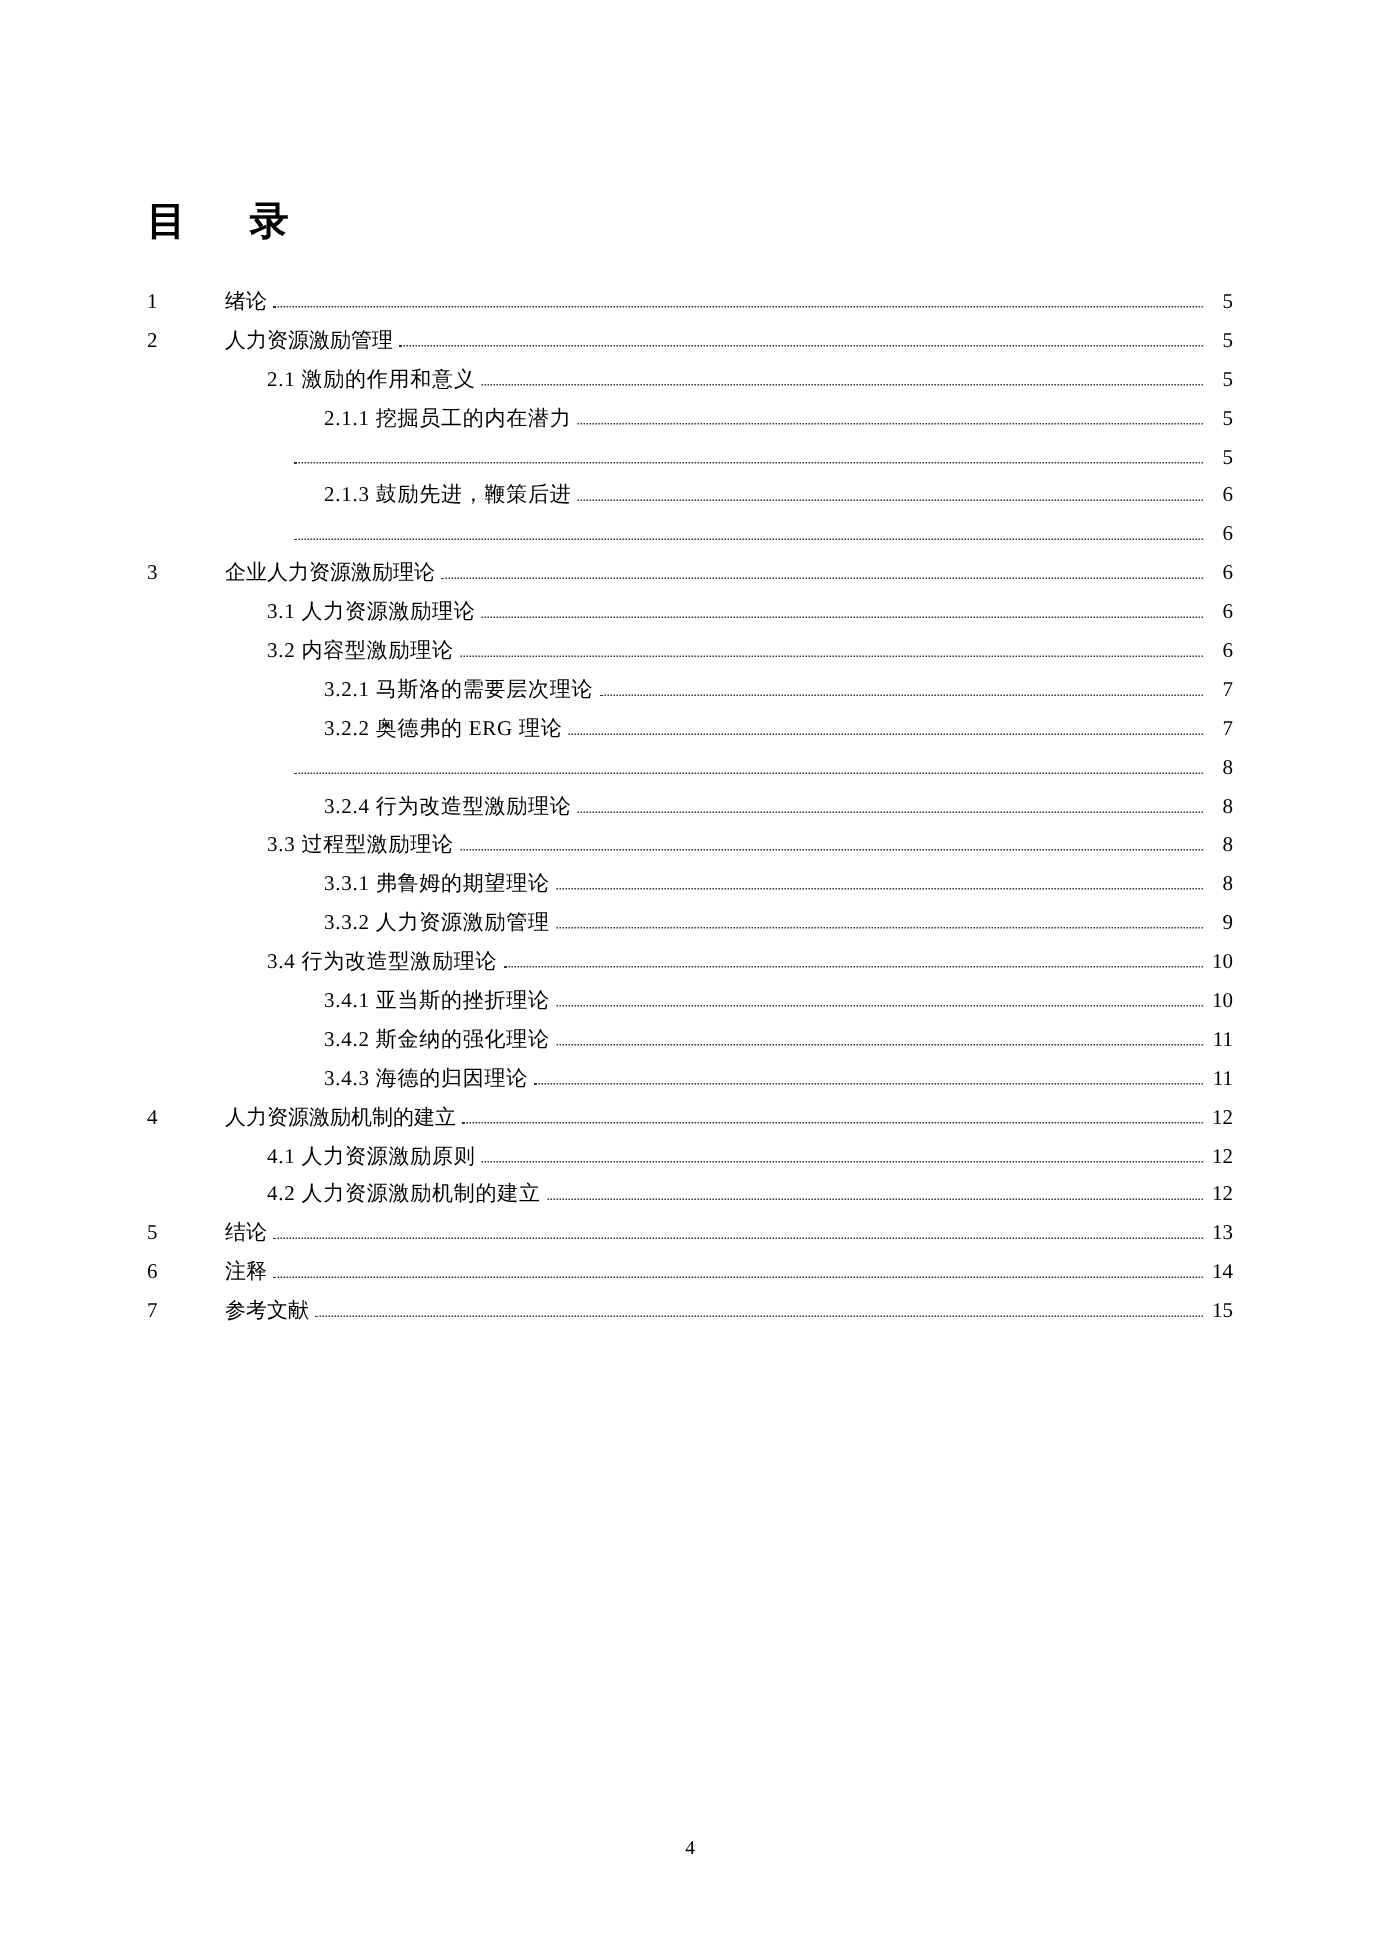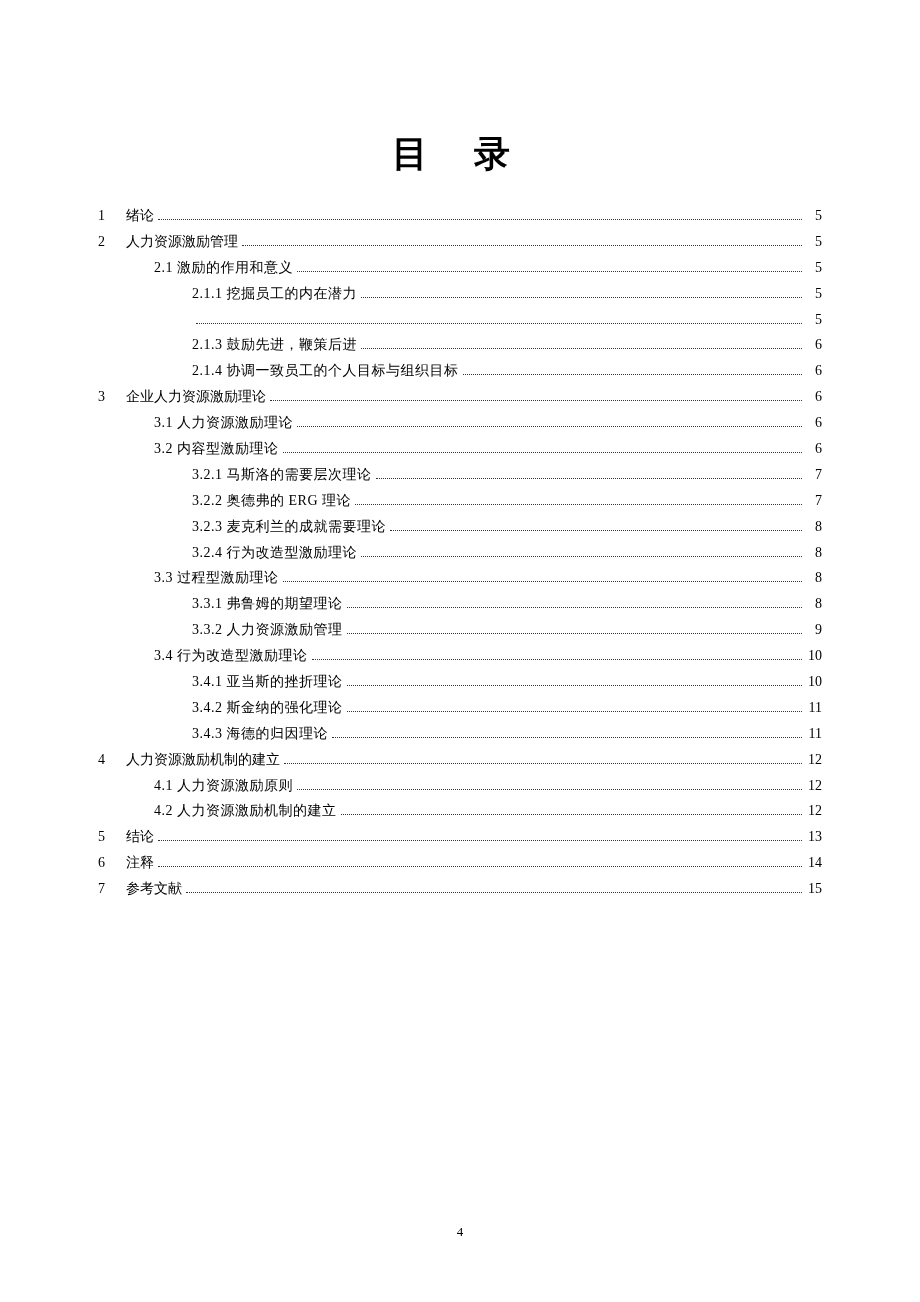--- a/index.html
+++ b/index.html
@@ -6,37 +6,36 @@
     body {
       width: 920px;
       height: 1302px;
       background: #fff;
       font-family: "SimSun", "宋体", serif;
       color: #000;
       position: relative;
       padding: 130px 98px 0 98px;
     }
     .title {
-      text-align: center;
-      font-size: 36px;
+      font-size: 26px;
       font-weight: bold;
       letter-spacing: 18px;
       margin-bottom: 24px;
-      font-family: Liberation Sans, sans-serif;
+      font-family: Liberation Serif, serif;
     }
     .toc { font-size: 14px; line-height: 1.85; }
     .toc-row {
       display: flex;
       align-items: baseline;
       white-space: nowrap;
     }
     .num-col { width: 28px; flex-shrink: 0; text-align: left; }
     .indent-1 { width: 28px; flex-shrink: 0; }
     .indent-2 { width: 66px; flex-shrink: 0; }
-    .label { flex-shrink: 0; }
+    .label { flex-shrink: 0; margin-left: 24px; }
     .label.spaced { letter-spacing: 0.5px; }
     .dots {
       flex: 1;
       border-bottom: 1.5px dotted #333;
       margin: 0 4px 4px 4px;
       min-width: 10px;
     }
     .page { flex-shrink: 0; text-align: right; min-width: 16px; }
     .page-number {
       position: absolute;
@@ -87,21 +86,20 @@
     <div class="toc-row">
       <span class="num-col"></span>
       <span class="indent-2"></span>
       <span class="label spaced">2.1.3 鼓励先进，鞭策后进</span>
       <span class="dots"></span>
       <span class="page">6</span>
     </div>
     <div class="toc-row">
       <span class="num-col"></span>
       <span class="indent-2"></span>
-      <span class="label spaced">2.1.4 协调一致员工的个人目标与组织目标</span>
       <span class="dots"></span>
       <span class="page">6</span>
     </div>
     <div class="toc-row">
       <span class="num-col">3</span>
       <span class="label">企业人力资源激励理论</span>
       <span class="dots"></span>
       <span class="page">6</span>
     </div>
     <div class="toc-row">
@@ -128,21 +126,20 @@
     <div class="toc-row">
       <span class="num-col"></span>
       <span class="indent-2"></span>
       <span class="label spaced">3.2.2 奥德弗的 ERG 理论</span>
       <span class="dots"></span>
       <span class="page">7</span>
     </div>
     <div class="toc-row">
       <span class="num-col"></span>
       <span class="indent-2"></span>
-      <span class="label spaced">3.2.3 麦克利兰的成就需要理论</span>
       <span class="dots"></span>
       <span class="page">8</span>
     </div>
     <div class="toc-row">
       <span class="num-col"></span>
       <span class="indent-2"></span>
       <span class="label spaced">3.2.4 行为改造型激励理论</span>
       <span class="dots"></span>
       <span class="page">8</span>
     </div>

